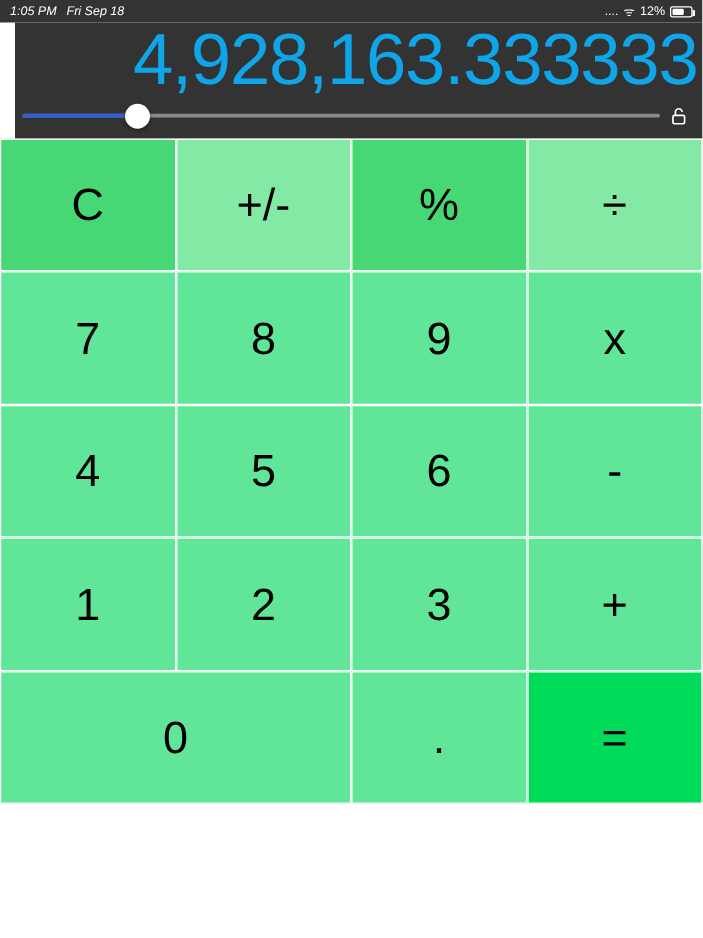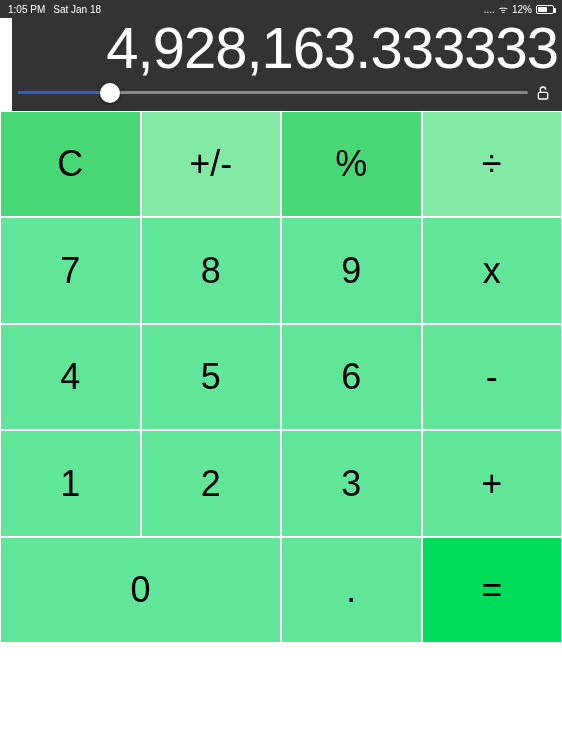--- a/index.html
+++ b/index.html
@@ -22,20 +22,21 @@
       color: #ffffff;
       display: flex;
       align-items: center;
       justify-content: space-between;
       padding: 0 8px;
       font-size: 10px;
     }
     .status-left {
       display: flex;
       gap: 8px;
+      font-style: italic;
     }
     .status-right {
       display: flex;
       align-items: center;
       gap: 4px;
     }
     .battery-pill {
       display: inline-block;
       width: 18px;
       height: 9px;
@@ -57,21 +58,21 @@
       position: absolute;
       left: 1px;
       top: 1px;
       bottom: 1px;
       width: 54%;
       background: #fff;
       border-radius: 1px;
     }
     .display-area {
       background: #333333;
-      color: #ffffff;
+      color: #0ea5e9;
       padding: 0 4px 4px 4px;
       margin-left: 12px;
     }
     .display-value {
       font-size: 58px;
       font-weight: 400;
       text-align: right;
       line-height: 1.05;
       letter-spacing: -1px;
       white-space: nowrap;
@@ -147,21 +148,21 @@
     .key-zero {
       grid-column: span 2;
     }
   </style>
 </head>
 <body>
 
 <div class="status-bar">
   <div class="status-left">
     <span>1:05 PM</span>
-    <span>Sat Jan 18</span>
+    <span>Fri Sep 18</span>
   </div>
   <div class="status-right">
     <span>....</span>
     <span>ᯤ</span>
     <span>12%</span>
     <span class="battery-pill">
         <span class="battery-fill"></span>
       </span>
   </div>
 </div>

